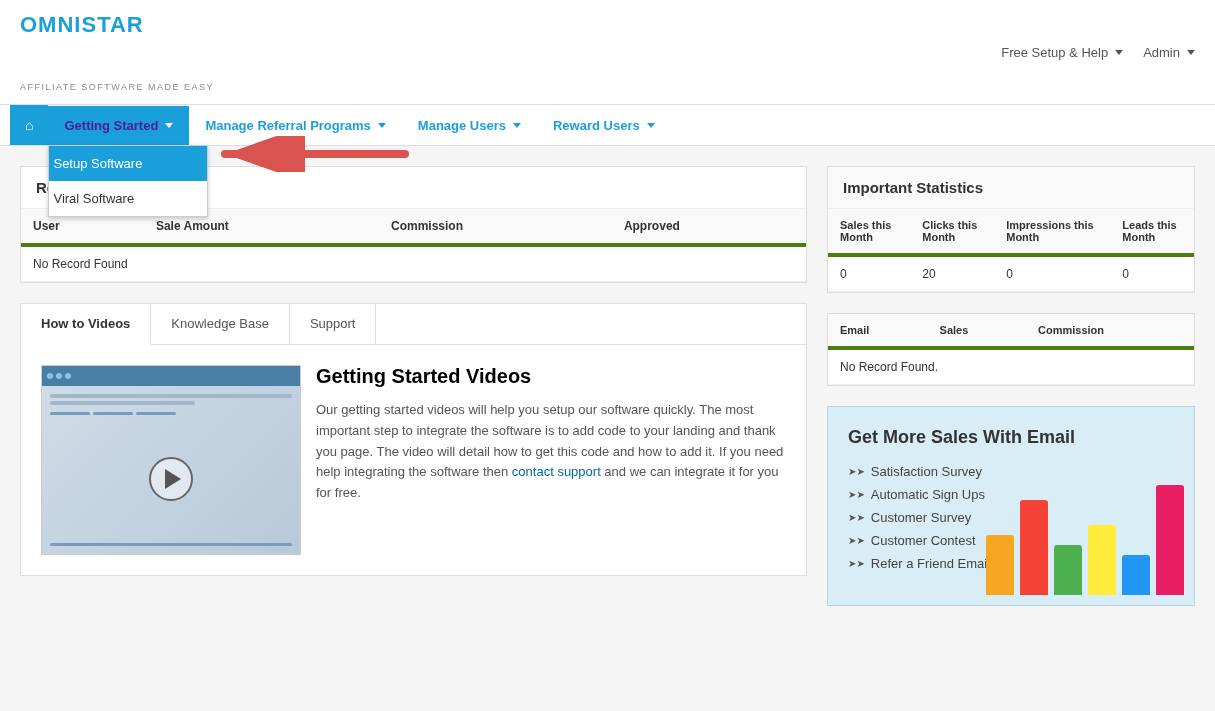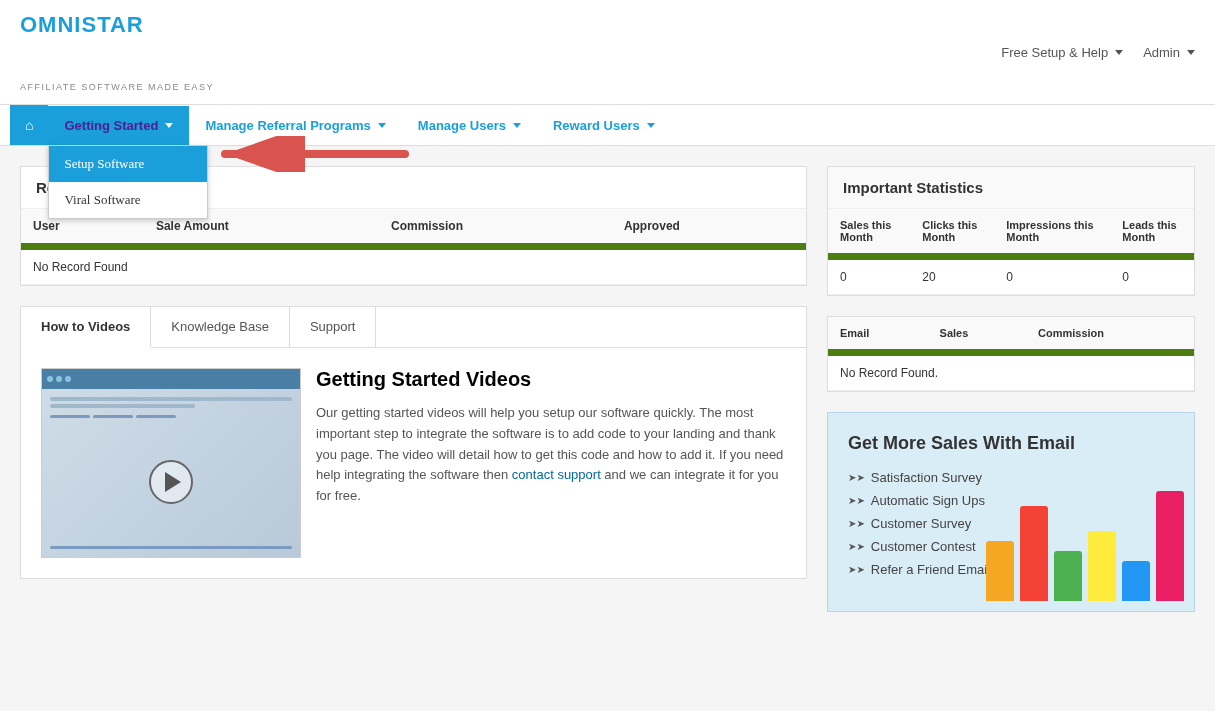--- a/index.html
+++ b/index.html
@@ -18,33 +18,33 @@
     
     #navbar { background: #fff; border-bottom: 1px solid #ddd; padding: 0 10px; display: flex; align-items: center; gap: 0; }
     .nav-home { background: #1a9fdb; color: #fff; padding: 12px 15px; display: flex; align-items: center; cursor: pointer; }
     .nav-item { padding: 12px 16px; color: #1a9fdb; font-size: 13px; font-weight: bold; cursor: pointer; display: flex; align-items: center; gap: 4px; position: relative; }
     .nav-item.active { background: #1a9fdb; color: #4c1d95; }
     .nav-caret { border-top: 5px solid currentColor; border-left: 4px solid transparent; border-right: 4px solid transparent; display: inline-block; margin-left: 3px; }
 
     
     .dropdown-container { position: relative; }
     .dropdown-menu { position: absolute; top: 100%; left: 0; background: #fff; border: 1px solid #ccc; min-width: 160px; z-index: 100; box-shadow: 0 2px 5px rgba(0,0,0,0.2); }
-    .dropdown-item { padding: 10px 15px; cursor: pointer; color: #333; font-weight: normal; font-family: Liberation Serif, serif; }
+    .dropdown-item { padding: 10px 4px; cursor: pointer; color: #333; font-weight: normal; }
     .dropdown-item.active { background: #1a9fdb; color: #fff; }
 
     
     #main { display: flex; gap: 20px; padding: 20px; }
     #left-col { flex: 1; }
     #right-col { width: 368px; }
 
     
     .section-box { background: #fff; border: 1px solid #ddd; margin-bottom: 20px; }
     .section-title { font-size: 15px; font-weight: bold; padding: 12px 15px; border-bottom: 1px solid #eee; }
     table { width: 100%; border-collapse: collapse; }
-    th { background: #f9f9f9; padding: 10px 12px; text-align: left; font-weight: bold; font-size: 12px; border-bottom: 7px solid #4d7c0f; }
+    th { background: #f9f9f9; padding: 10px 12px; text-align: left; font-weight: bold; font-size: 12px; border-bottom: 4px solid #4d7c0f; }
     td { padding: 10px 12px; border-bottom: 1px solid #eee; font-size: 12px; }
 
     
     .tabs-container { background: #fff; border: 1px solid #ddd; }
     .tabs-header { display: flex; border-bottom: 1px solid #ddd; }
     .tab { padding: 12px 20px; cursor: pointer; font-size: 13px; color: #555; border-right: 1px solid #ddd; }
     .tab.active { background: #fff; font-weight: bold; color: #333; border-bottom: 2px solid #fff; margin-bottom: -1px; }
     .tab-content { display: flex; gap: 15px; padding: 20px; }
     .video-thumb { width: 260px; min-width: 260px; height: 190px; background: #e8eef5; border: 1px solid #ccc; position: relative; display: flex; align-items: center; justify-content: center; overflow: hidden; }
     .video-thumb-inner { width: 100%; height: 100%; background: linear-gradient(135deg, #d0dde8 0%, #b8c9d9 100%); display: flex; flex-direction: column; }

